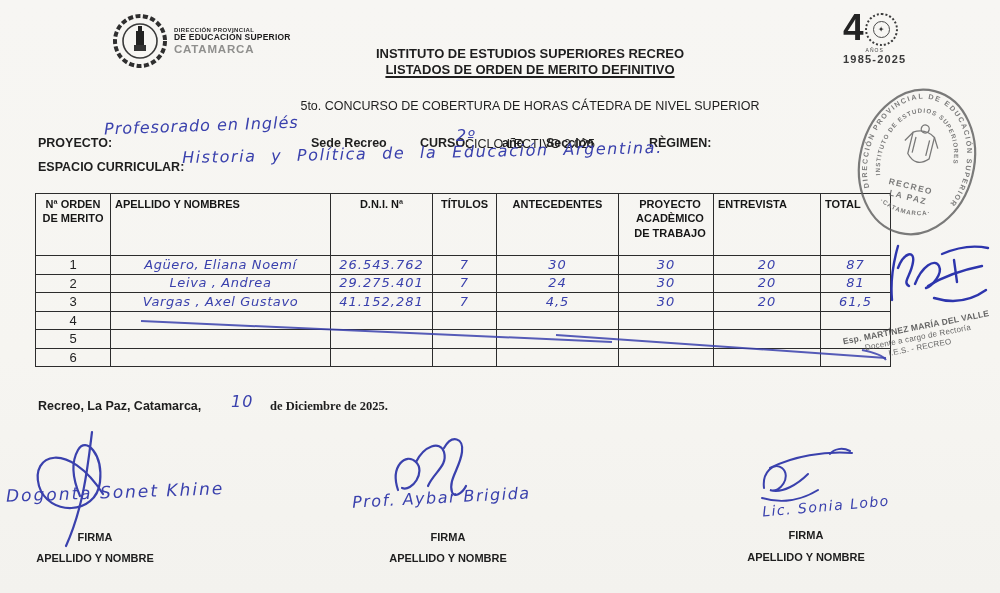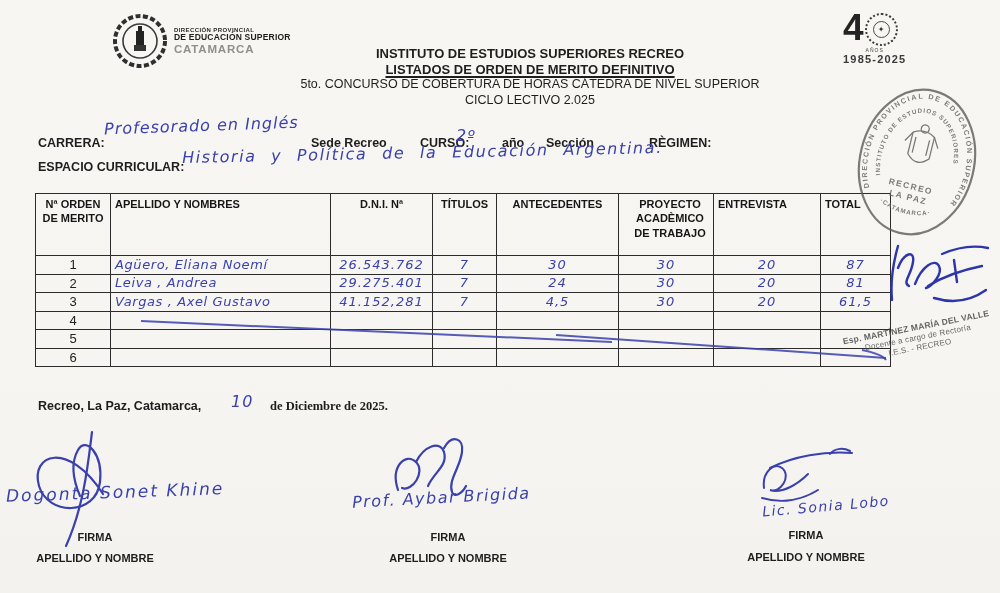--- a/index.html
+++ b/index.html
@@ -25,35 +25,35 @@
   .forty-seal{width:29px;height:29px;border-radius:50%;border:2.5px dotted #3c3c3c;margin-left:1px;
     display:flex;align-items:center;justify-content:center;}
   .forty-seal-inner{width:15px;height:15px;border-radius:50%;border:1.5px solid #4a4a4a;
     display:flex;align-items:center;justify-content:center;font-size:8px;color:#333;}
   .forty-anios{font-size:5px;color:#444;letter-spacing:1px;text-align:center;margin-top:1px;}
   .forty-years{font-size:11px;font-weight:bold;color:#3a3a3a;letter-spacing:1.2px;text-align:center;}
   
   .titles{width:560px;text-align:center;line-height:15.5px;}
   .t1{font-size:13px;font-weight:bold;}
   .t2{font-size:13px;font-weight:bold;text-decoration:underline;text-decoration-thickness:1.5px;text-underline-offset:2px;}
-  .t3,.t4{font-size:12.5px;}
+  .t3,.t4{font-size:12.5px;margin-top:22px;}
   
   .fl{font-size:12.5px;font-weight:bold;white-space:nowrap;}
   
   table.merit{border-collapse:collapse;table-layout:fixed;width:855px;}
   table.merit th, table.merit td{border:1.8px solid #2c2c2c;overflow:hidden;}
   table.merit th{
     font-size:11px;font-weight:bold;vertical-align:top;padding:3px 4px 0 4px;line-height:1.3;
     height:58px;color:#161616;text-align:center;
   }
   table.merit th.h-left{text-align:left;}
   table.merit td{height:17.5px;padding:0 4px;font-size:13px;}
   td.c-order{text-align:center;font-size:12px;color:#222;font-family:"Liberation Sans",sans-serif;}
   td.hw{font-size:13.5px;line-height:14px;}
-  td.c1{text-align:left;padding-left:10px;letter-spacing:.6px;}
+  td.c1{text-align:center;padding-left:10px;letter-spacing:.6px;}
   td.c2{text-align:center;}
   td.c3,td.c4,td.c5,td.c6,td.c7{text-align:center;}
   .rector-stamp{font-size:8.5px;line-height:10.5px;color:#555;text-align:center;
     transform:rotate(-11deg);width:180px;font-weight:bold;letter-spacing:.2px;opacity:.9;}
   .rector-stamp .rs2,.rector-stamp .rs3{font-weight:normal;font-size:8px;}
   
   .sig-label{font-size:11px;font-weight:bold;text-align:center;width:300px;}
   svg{display:block;}
 </style>
 </head>
@@ -87,21 +87,21 @@
     <div class="forty-years">1985-2025</div>
   </div>
 
   <div class="abs titles" style="left:250px;top:46px;text-align:center;">
     <div class="t1">INSTITUTO DE ESTUDIOS SUPERIORES RECREO</div>
     <div class="t2">LISTADOS DE ORDEN DE MERITO DEFINITIVO</div>
     <div class="t3">5to. CONCURSO DE COBERTURA DE HORAS CÁTEDRA DE NIVEL SUPERIOR</div>
     <div class="t4">CICLO LECTIVO 2.025</div>
   </div>
 
-  <div class="abs fl" style="left:38px;top:136px;">CARRERA:</div>
+  <div class="abs fl" style="left:38px;top:136px;">PROYECTO:</div>
   <div class="abs hw" style="left:104px;top:116px;font-size:16px;transform:rotate(-2deg);">Profesorado en Inglés</div>
   <div class="abs fl" style="left:311px;top:136px;">Sede Recreo</div>
   <div class="abs fl" style="left:420px;top:136px;">CURSO:</div>
   <div class="abs hw" style="left:456px;top:126px;font-size:16px;">2º</div>
   <div class="abs fl" style="left:481px;top:136px;margin-left:21px;">año</div>
   <div class="abs fl" style="left:546px;top:136px;">Sección</div>
   <div class="abs fl" style="left:649px;top:136px;">RÈGIMEN:</div>
 
   <div class="abs fl" style="left:38px;top:160px;">ESPACIO CURRICULAR:</div>
   <div class="abs hw" style="left:182px;top:143px;font-size:16px;letter-spacing:1.6px;word-spacing:8px;transform:rotate(-1.2deg);white-space:nowrap;">Historia  y  Política  de  la  Educación  Argentina.</div>

